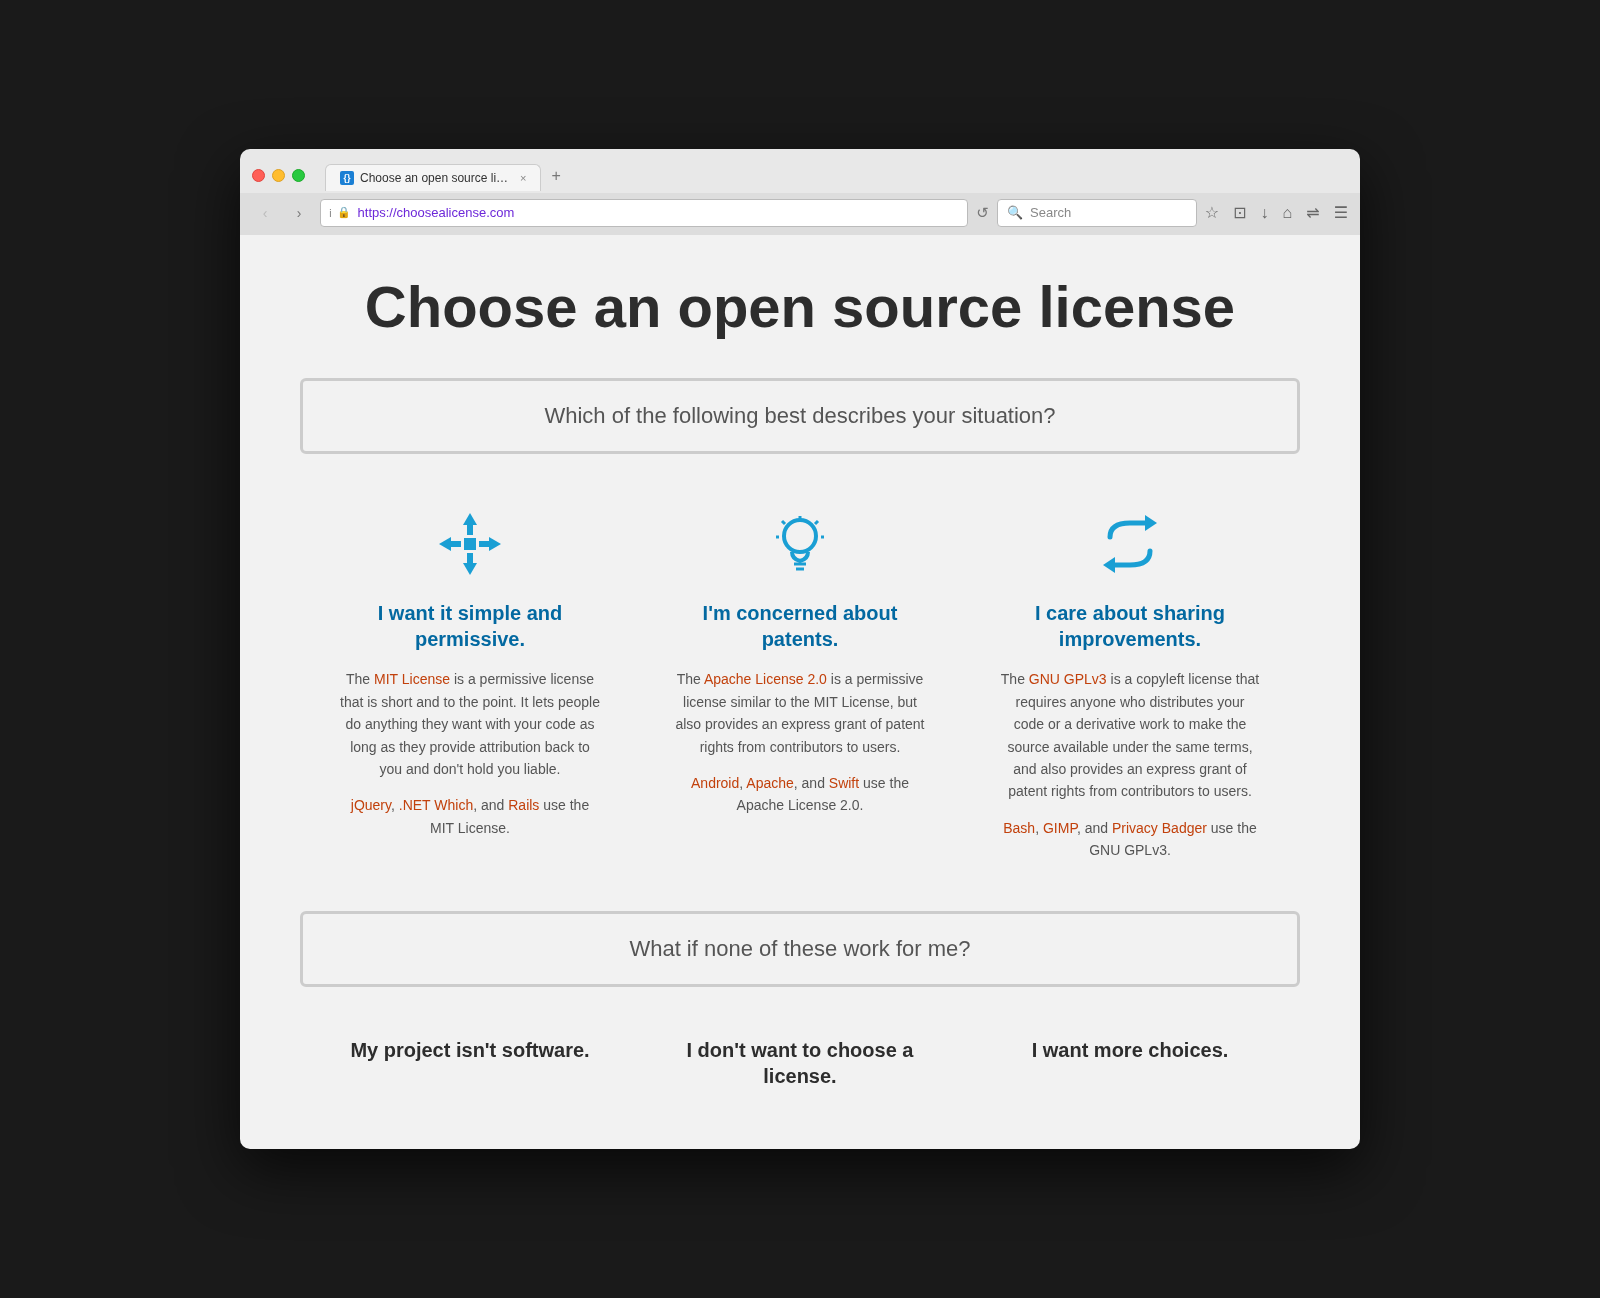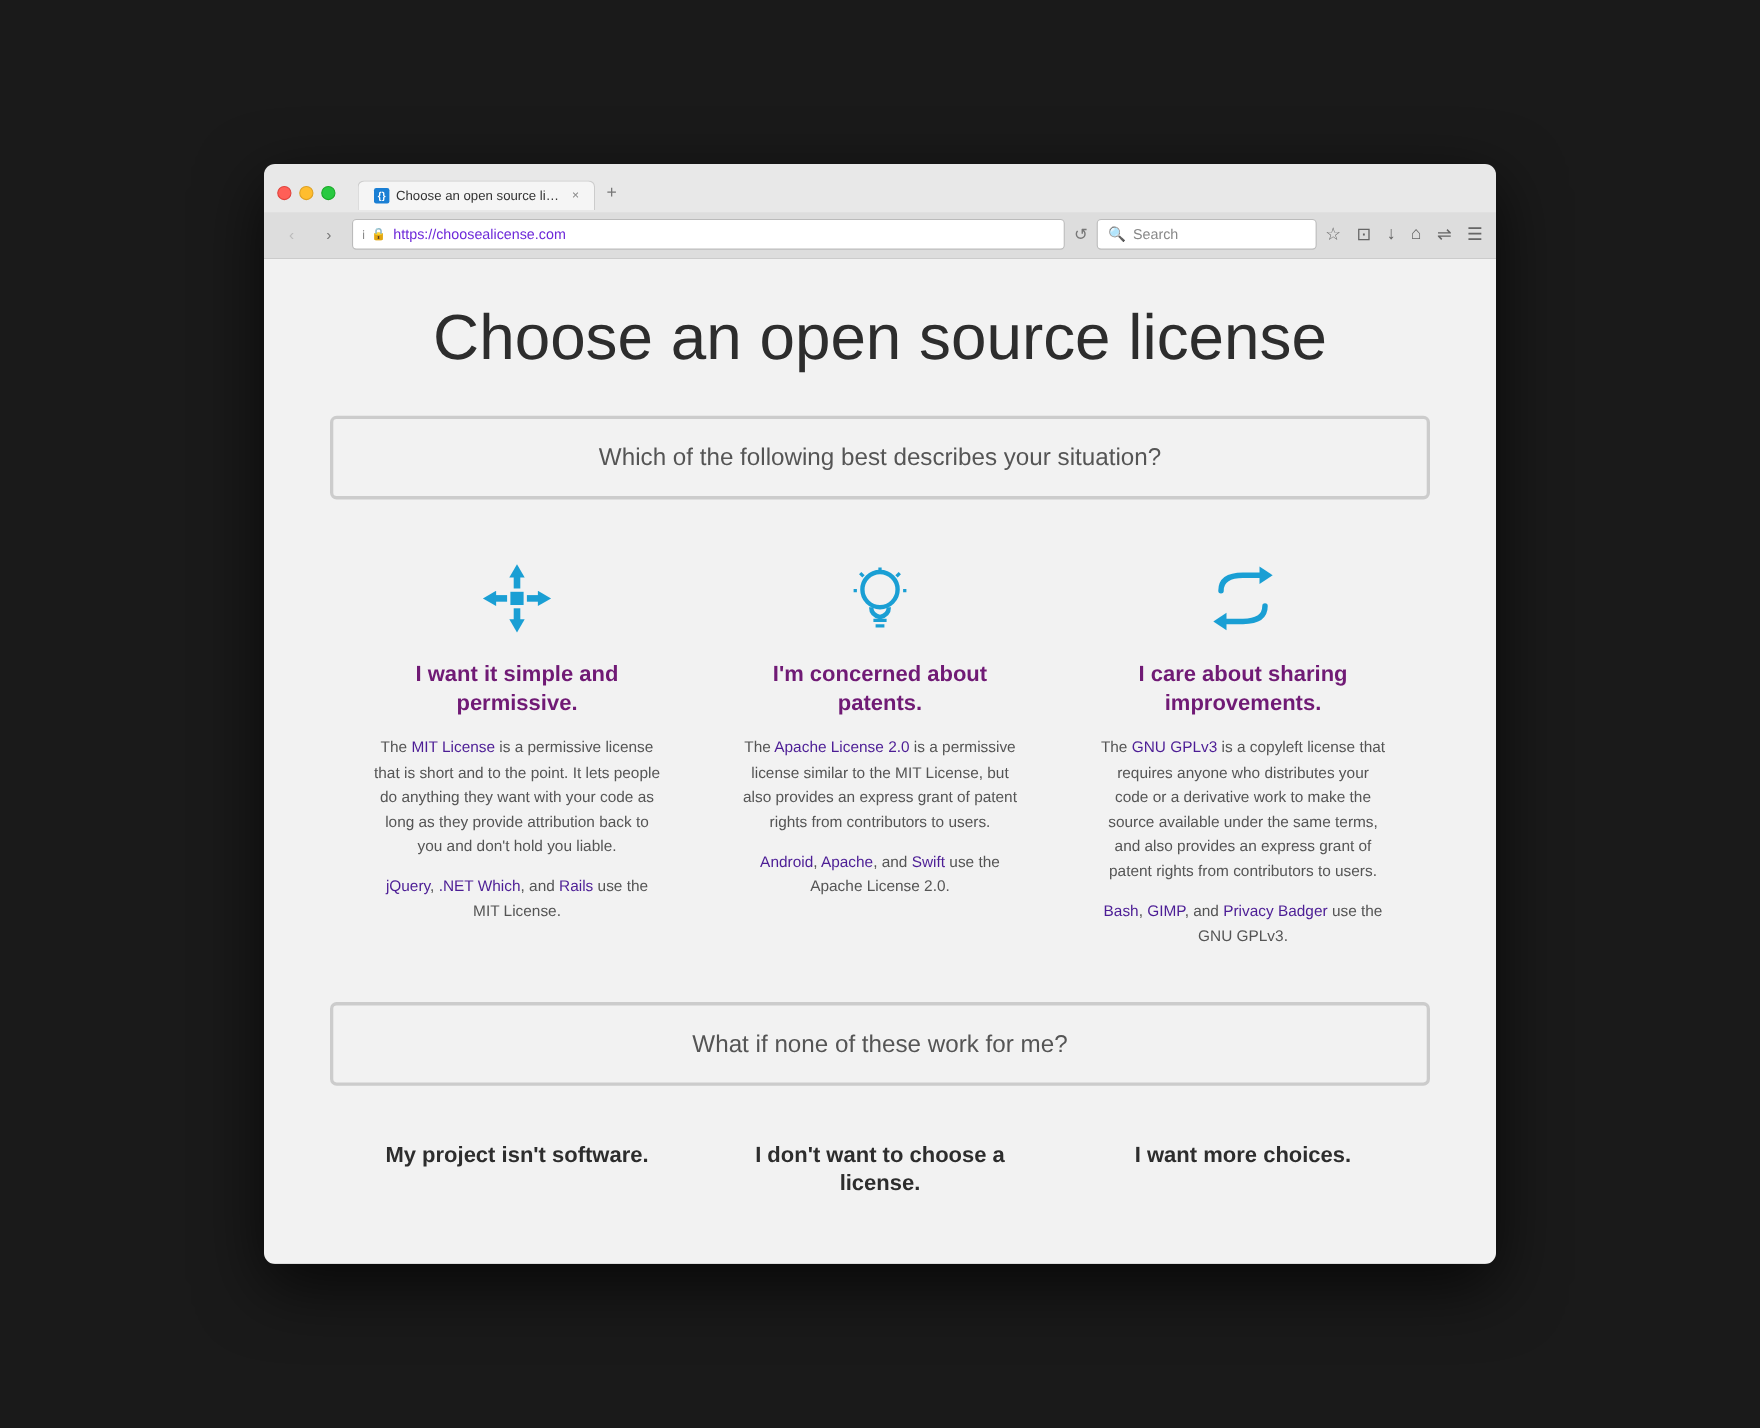--- a/index.html
+++ b/index.html
@@ -189,21 +189,21 @@
     
     .page-content {
       background: #f2f2f2;
       padding: 40px 60px 50px 60px;
       min-height: 900px;
     }
 
     .page-title {
       text-align: center;
       font-size: 58px;
-      font-weight: 400;
+      font-weight: 700;
       color: #2d2d2d;
       margin-bottom: 40px;
       line-height: 1.1;
     }
 
     .question-box {
       border: 3px solid #ccc;
       border-radius: 6px;
       padding: 22px 40px;
       text-align: center;
@@ -244,40 +244,40 @@
     }
 
     .card-icon svg {
       width: 70px;
       height: 70px;
     }
 
     .card-heading {
       font-size: 20px;
       font-weight: 900;
-      color: #701a75;
+      color: #0369a1;
       margin-bottom: 16px;
       line-height: 1.3;
     }
 
     .card-desc {
       font-size: 14px;
       color: #555;
       line-height: 1.6;
       margin-bottom: 14px;
     }
 
     .card-examples {
       font-size: 14px;
       color: #555;
       line-height: 1.6;
     }
 
     a.link {
-      color: #4c1d95;
+      color: #c2410c;
       text-decoration: none;
     }
 
     .bottom-cards-row {
       display: flex;
       gap: 30px;
       justify-content: center;
     }
 
     .bottom-card {

